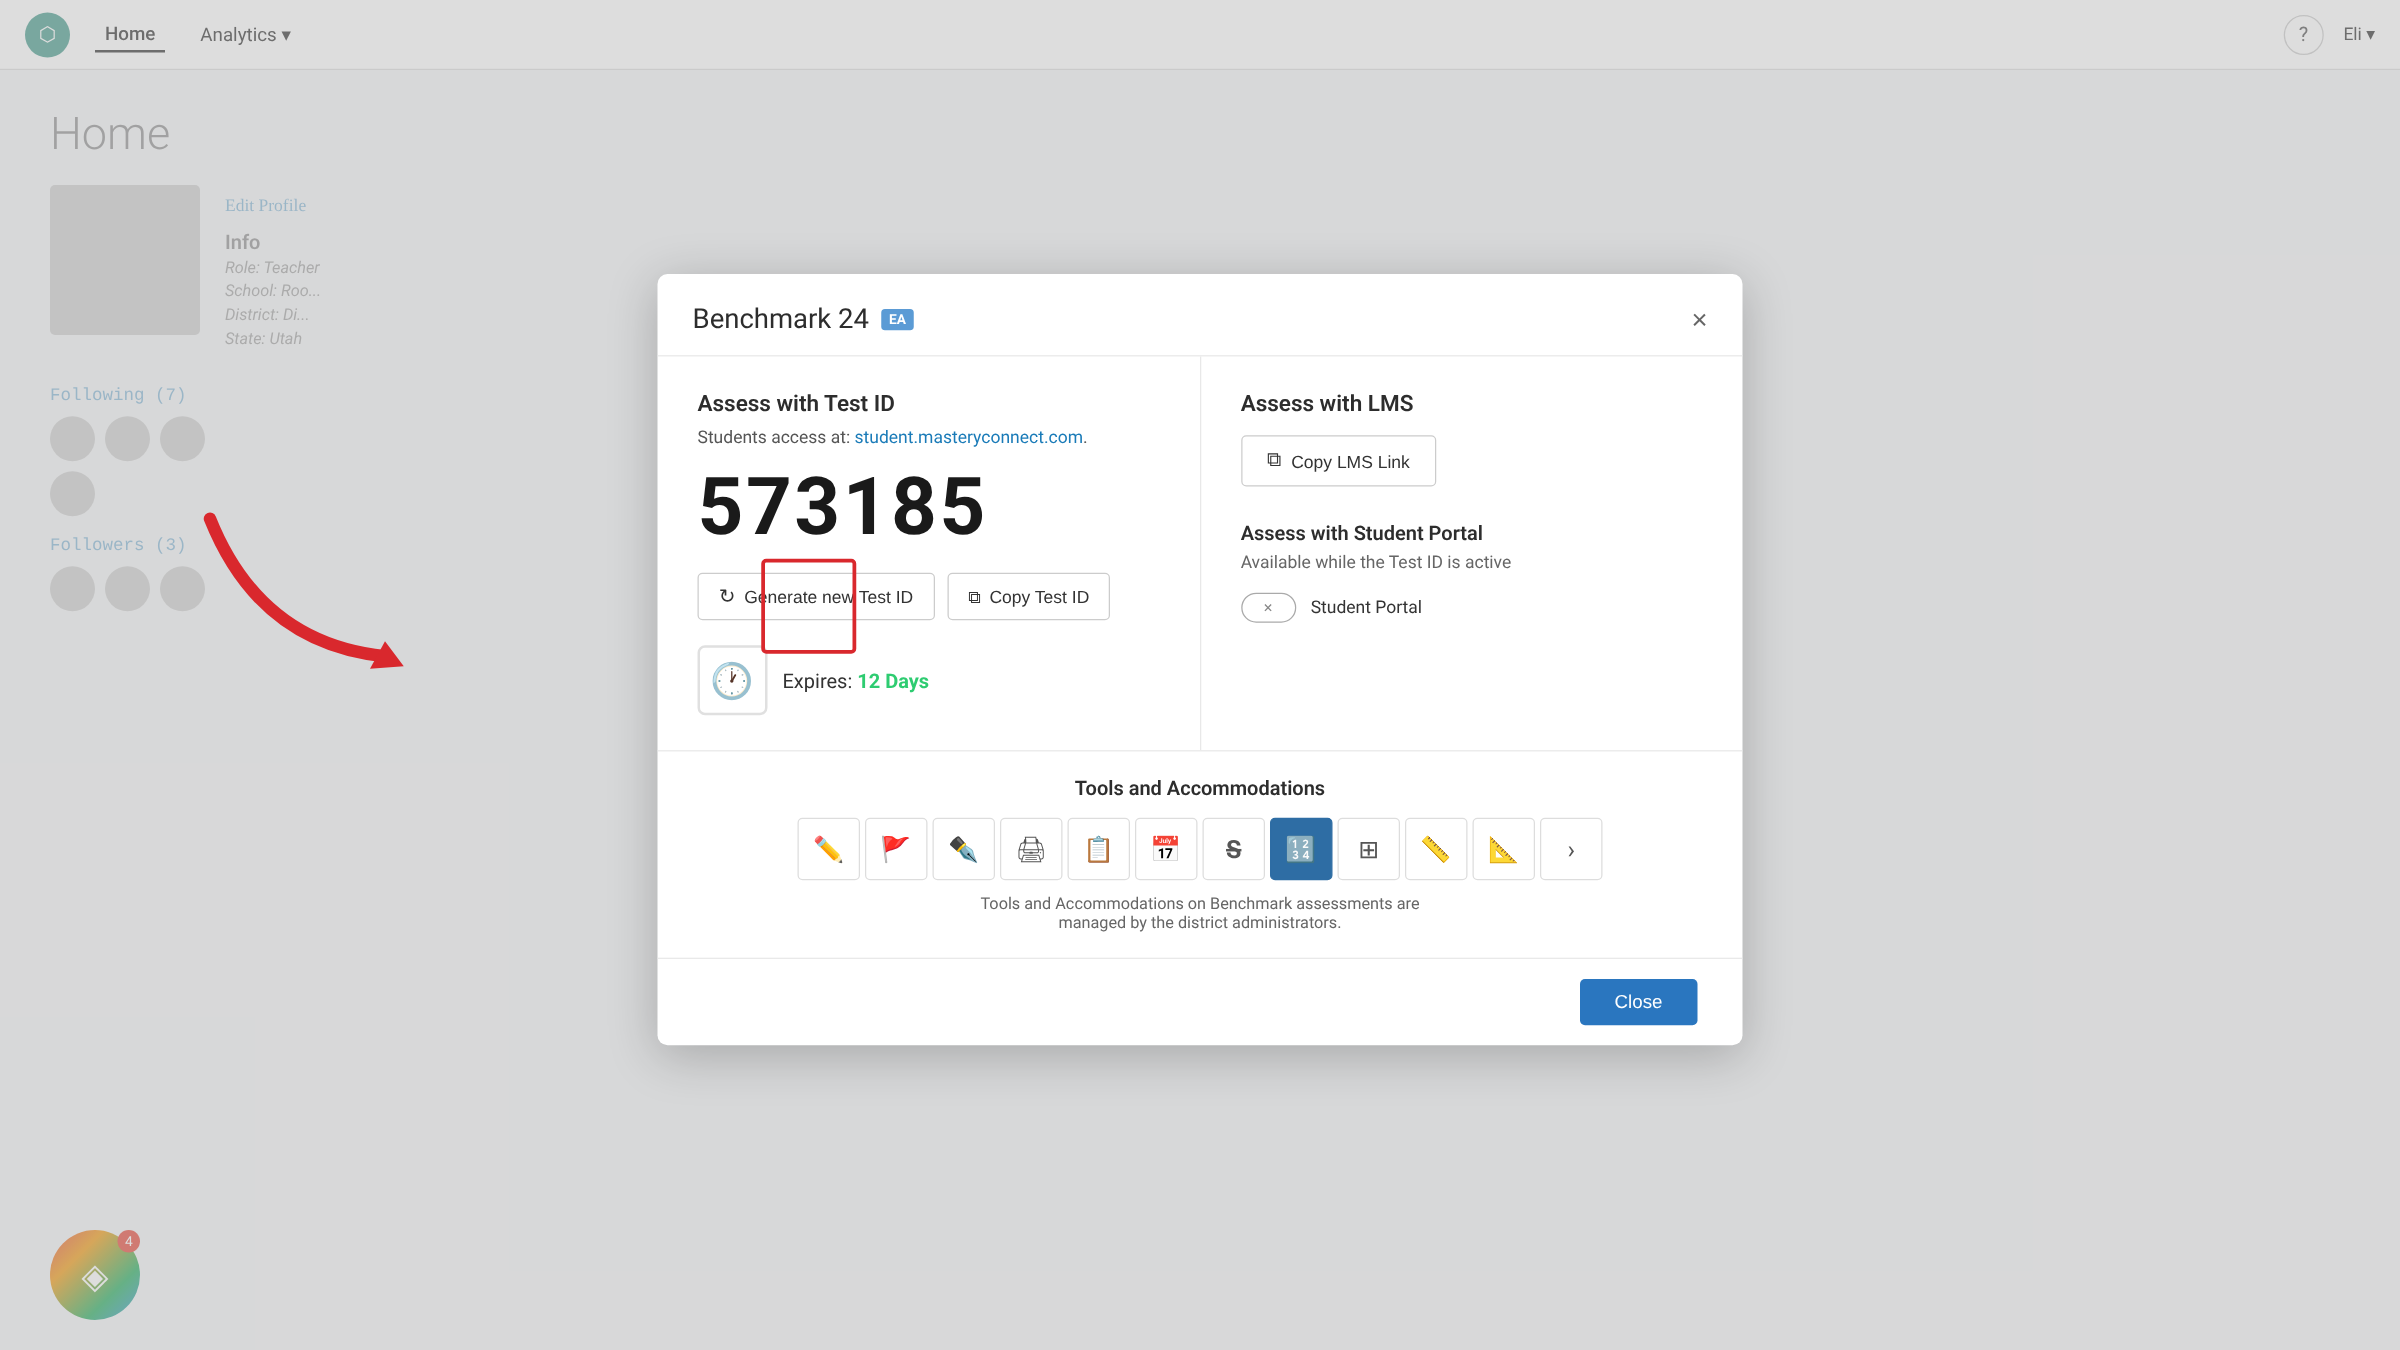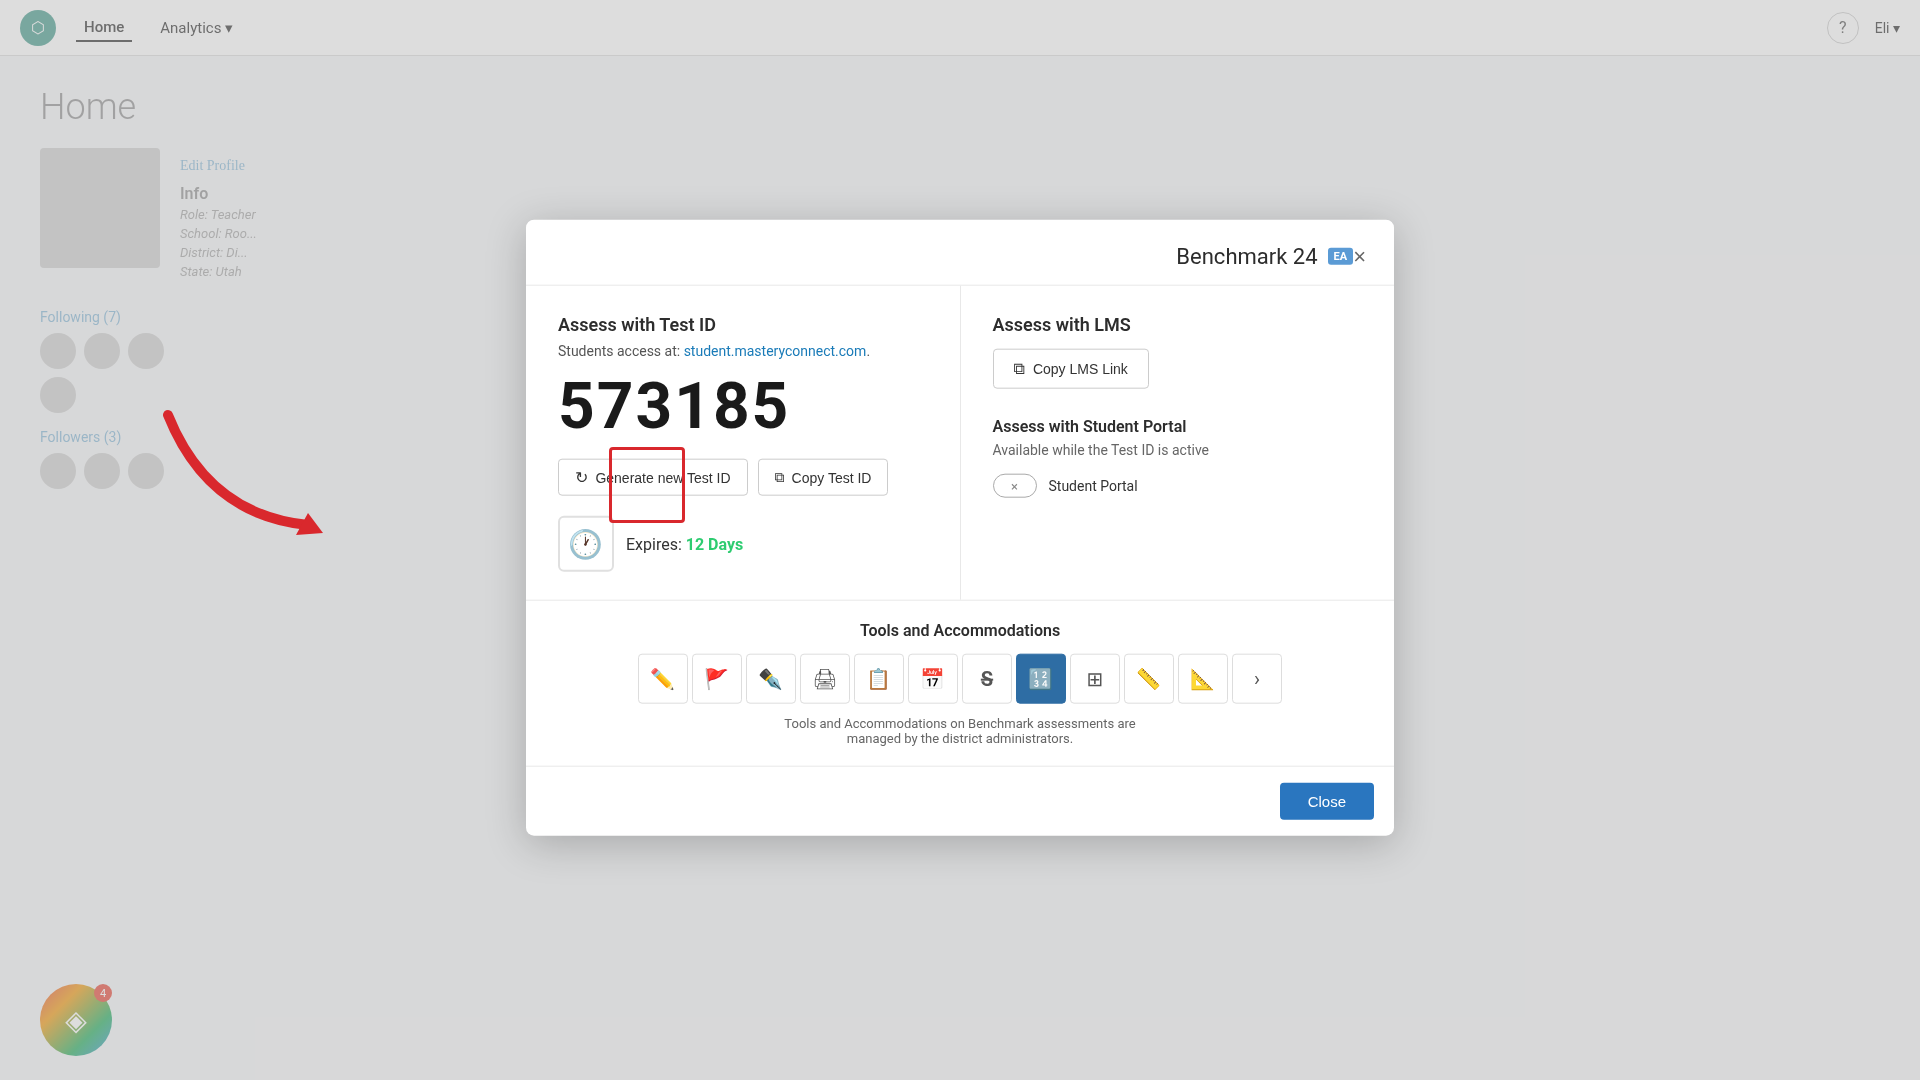--- a/index.html
+++ b/index.html
@@ -103,20 +103,21 @@
       color: #333;
     }
     .info-line {
       font-size: 13px;
       color: #555;
       margin-top: 4px;
       font-style: italic;
     }
     .following-section {
       margin-top: 20px;
+      font-family: Liberation Mono, monospace;
     }
     .section-link {
       color: #1a7bb8;
       font-size: 14px;
     }
     .avatar-row {
       display: flex; gap: 8px; margin-top: 8px;
     }
     .mini-avatar {
       width: 36px; height: 36px;
@@ -167,21 +168,21 @@
       border-radius: 8px;
       box-shadow: 0 8px 40px rgba(0,0,0,0.22);
       z-index: 20;
       overflow: hidden;
     }
     .modal-header {
       padding: 24px 28px 16px;
       border-bottom: 1px solid #e8e8e8;
       display: flex;
       align-items: center;
-      justify-content: flex-end;
+      justify-content: space-between;
     }
     .modal-title {
       font-size: 22px;
       font-weight: 400;
       color: #2d2d2d;
       display: flex;
       align-items: center;
       gap: 10px;
     }
     .ea-badge {
@@ -316,21 +317,21 @@
     .tools-note {
       font-size: 13px;
       color: #666;
       max-width: 360px;
       margin: 0 auto;
     }
 
     
     .modal-footer {
       border-top: 1px solid #e8e8e8;
-      padding: 16px 20px;
+      padding: 16px 36px;
       display: flex;
       justify-content: flex-end;
     }
     .btn-primary {
       background: #2a76bf;
       color: white;
       border: none;
       border-radius: 4px;
       padding: 10px 28px;
       font-size: 15px;

